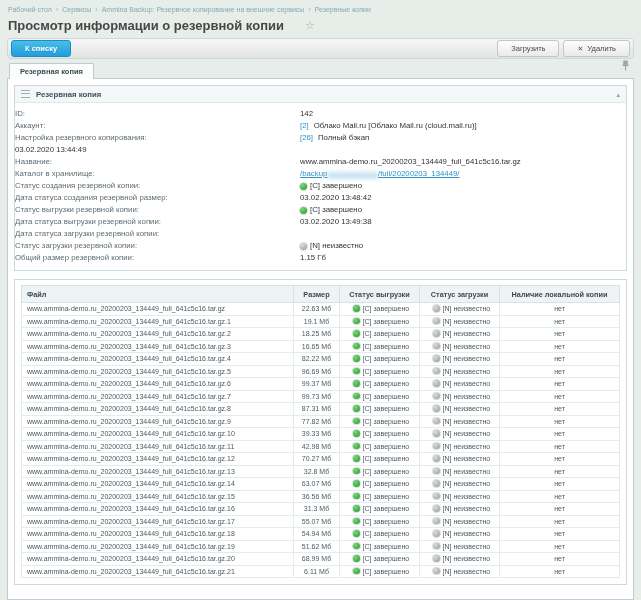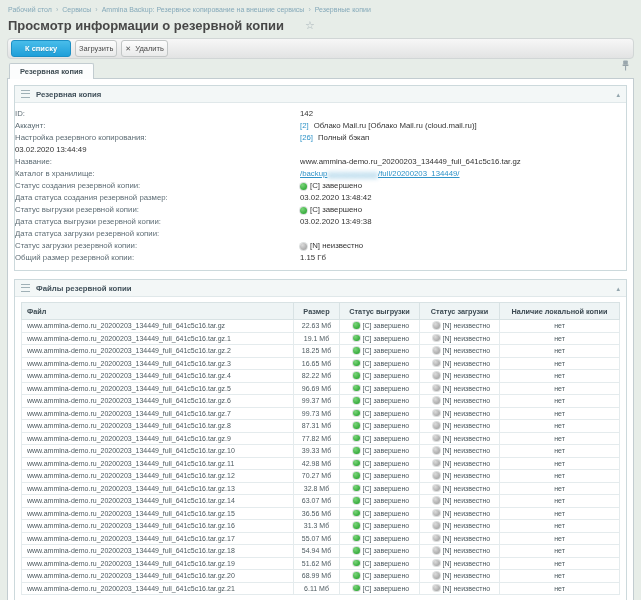--- a/index.html
+++ b/index.html
@@ -19,35 +19,35 @@
 
   
   .title-row{display:flex;align-items:center;gap:21px;padding:1px 1px 5px;}
   .page-title{font-size:13px;font-weight:bold;color:#474747;margin:0;}
   .star{font-size:11px;color:#a9b5ba;line-height:11px;cursor:pointer;}
 
   
   .toolbar{
     height:21px;border:1px solid #d1d6d6;border-radius:4px;
     background:linear-gradient(#f7f7f7,#e2e3e3);
-    display:flex;align-items:center;justify-content:flex-start;
+    display:flex;align-items:center;justify-content:space-between;
     padding:0 3px;box-sizing:border-box;
   }
   .btn-back{
     background:linear-gradient(#49bdea,#1f9fd9);
     border:1px solid #1b8fc5;border-radius:3px;color:#fff;
     font-size:7.5px;font-weight:bold;padding:3px 13px;cursor:pointer;
     text-shadow:0 1px 1px rgba(0,0,0,.15);
     font-family:inherit;
   }
   .toolbar-right{display:flex;align-items:center;}
   .btn{
     background:linear-gradient(#fdfdfd,#e9eaea);
     border:1px solid #c2c6c6;border-radius:3px;color:#4a4a4a;
-    font-size:7.5px;padding:3px 3px;margin-left:4px;cursor:pointer;
+    font-size:7.5px;padding:3px 13px;margin-left:4px;cursor:pointer;
     display:inline-flex;align-items:center;gap:4px;font-family:inherit;
   }
   .x-icon{font-size:7px;font-weight:bold;color:#555;line-height:7px;}
 
   
   .tabstrip{display:flex;align-items:flex-end;justify-content:space-between;margin-top:4px;height:15px;position:relative;z-index:2;}
   .tab{
     background:#fcfdfd;border:1px solid #c2ccd0;border-bottom:none;
     border-radius:2px 2px 0 0;margin:0 0 -1px 2px;
     font-size:7.5px;font-weight:bold;color:#3d4b52;
@@ -206,25 +206,20 @@
             </div>
           </div>
           <div class="frow">
             <div class="flabel">Общий размер резервной копии:</div>
             <div class="fvalue">1.15 Гб</div>
           </div>
         </div>
     </section>
 
     <section class="panel">
-      <div class="panel-header">
-        <span class="burger"></span>
-        <span class="panel-title">Файлы резервной копии</span>
-        <span class="collapse-icon">▴</span>
-      </div>
       <div class="panel-body">
         <table class="files">
           <colgroup>
             <col style="width:272px">
               <col style="width:46px">
               <col style="width:80px">
               <col style="width:80px">
               <col>
           </colgroup>
           <thead>

